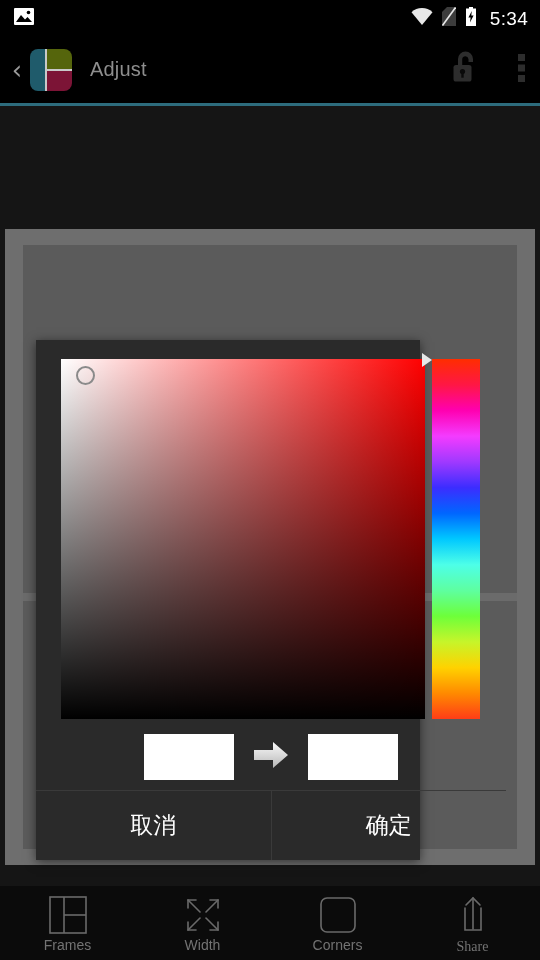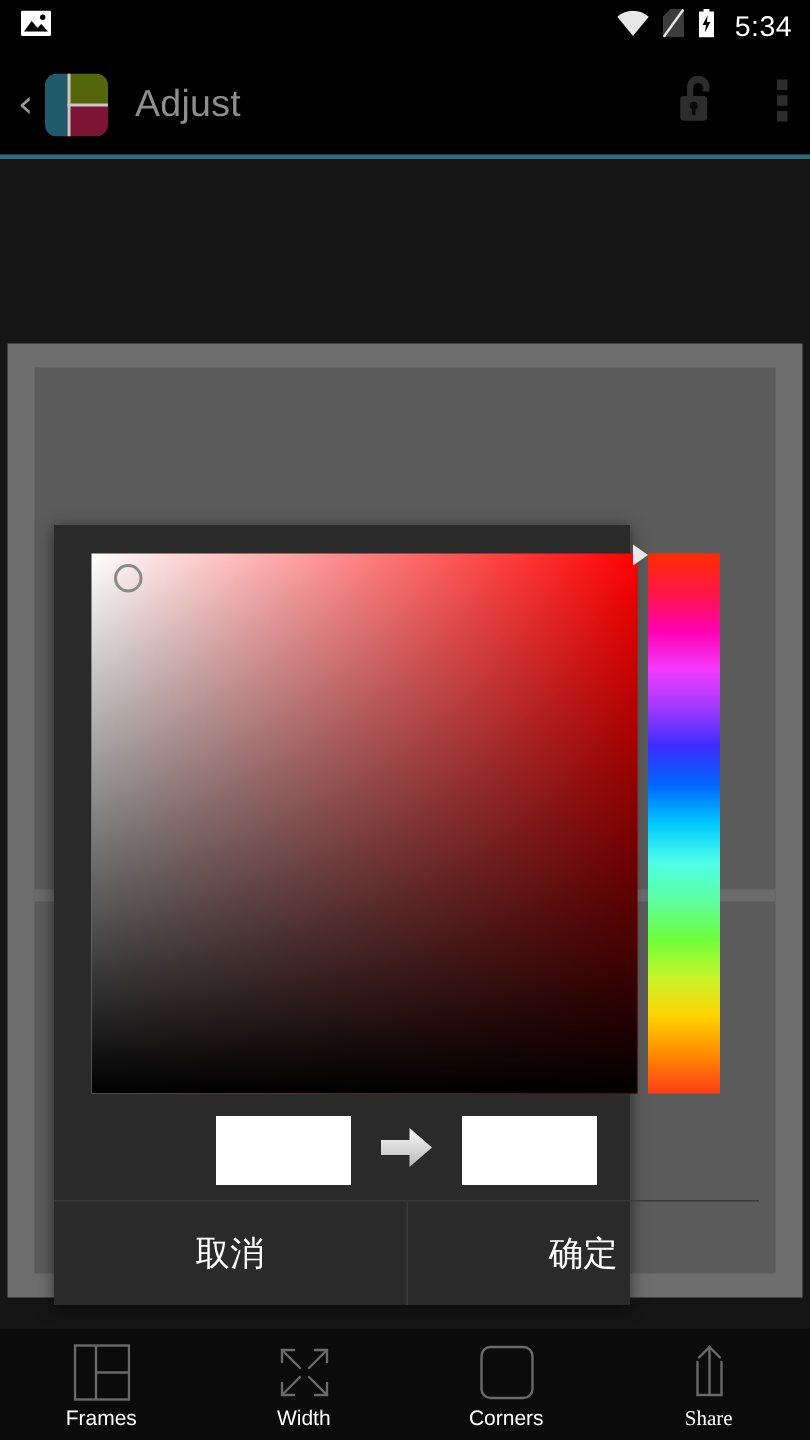--- a/index.html
+++ b/index.html
@@ -72,21 +72,21 @@
     grid-template-columns: 15px 27px;
     grid-template-rows: 21px 21px;
     margin-left: 2px;
     flex: none;
   }
   #app-icon .q-left { grid-row: 1 / span 2; background: #1f5b6b; }
   #app-icon .q-tr { background: #55650c; border-left: 2px solid #c9c9c9; border-bottom: 1px solid #c9c9c9; box-sizing: border-box;}
   #app-icon .q-br { background: #7c1436; border-left: 2px solid #c9c9c9; border-top: 1px solid #c9c9c9; box-sizing: border-box;}
   #app-title {
     color: #8e8e8e;
-    font-size: 25px;
+    font-size: 20px;
     margin-left: 18px;
     font-weight: 400;
     letter-spacing: 0.2px;
   }
   #action-bar-right {
     margin-left: auto;
     display: flex;
     align-items: center;
     gap: 36px;
   }
@@ -122,21 +122,21 @@
   #editor-backdrop-seam {
     position: absolute;
     left: 18px; top: 364px;
     width: 494px; height: 8px;
     background: #6b6b6b;
   }
 
   
   #color-dialog {
     position: absolute;
-    left: 36px; top: 244px;
+    left: 36px; top: 234px;
     width: 384px; height: 520px;
     background: #2a2a2a;
     box-shadow: 0 2px 10px rgba(0,0,0,0.55);
   }
   #picker-row {
     position: absolute;
     left: 0; top: 0;
     width: 470px; height: 384px;
   }
   #sv-square {
@@ -238,21 +238,21 @@
     align-items: center;
     padding-top: 9px;
   }
   .tool-icon {
     height: 40px;
     display: flex;
     align-items: center;
     justify-content: center;
   }
   .tool-label {
-    color: #ffffff;
+    color: #737373;
     font-size: 14px;
     margin-top: 2px;
   }
   .tool-item[data-name="toolbar-item-style"] .tool-icon { margin-top: -2px; }
   .tool-item[data-name="toolbar-item-style"] .tool-label { margin-top: 4px; }
   .tool-item[data-name="toolbar-item-share"] .tool-label { margin-top: 4px; font-family: Liberation Serif, serif; }
 </style>
 </head>
 <body>
 

